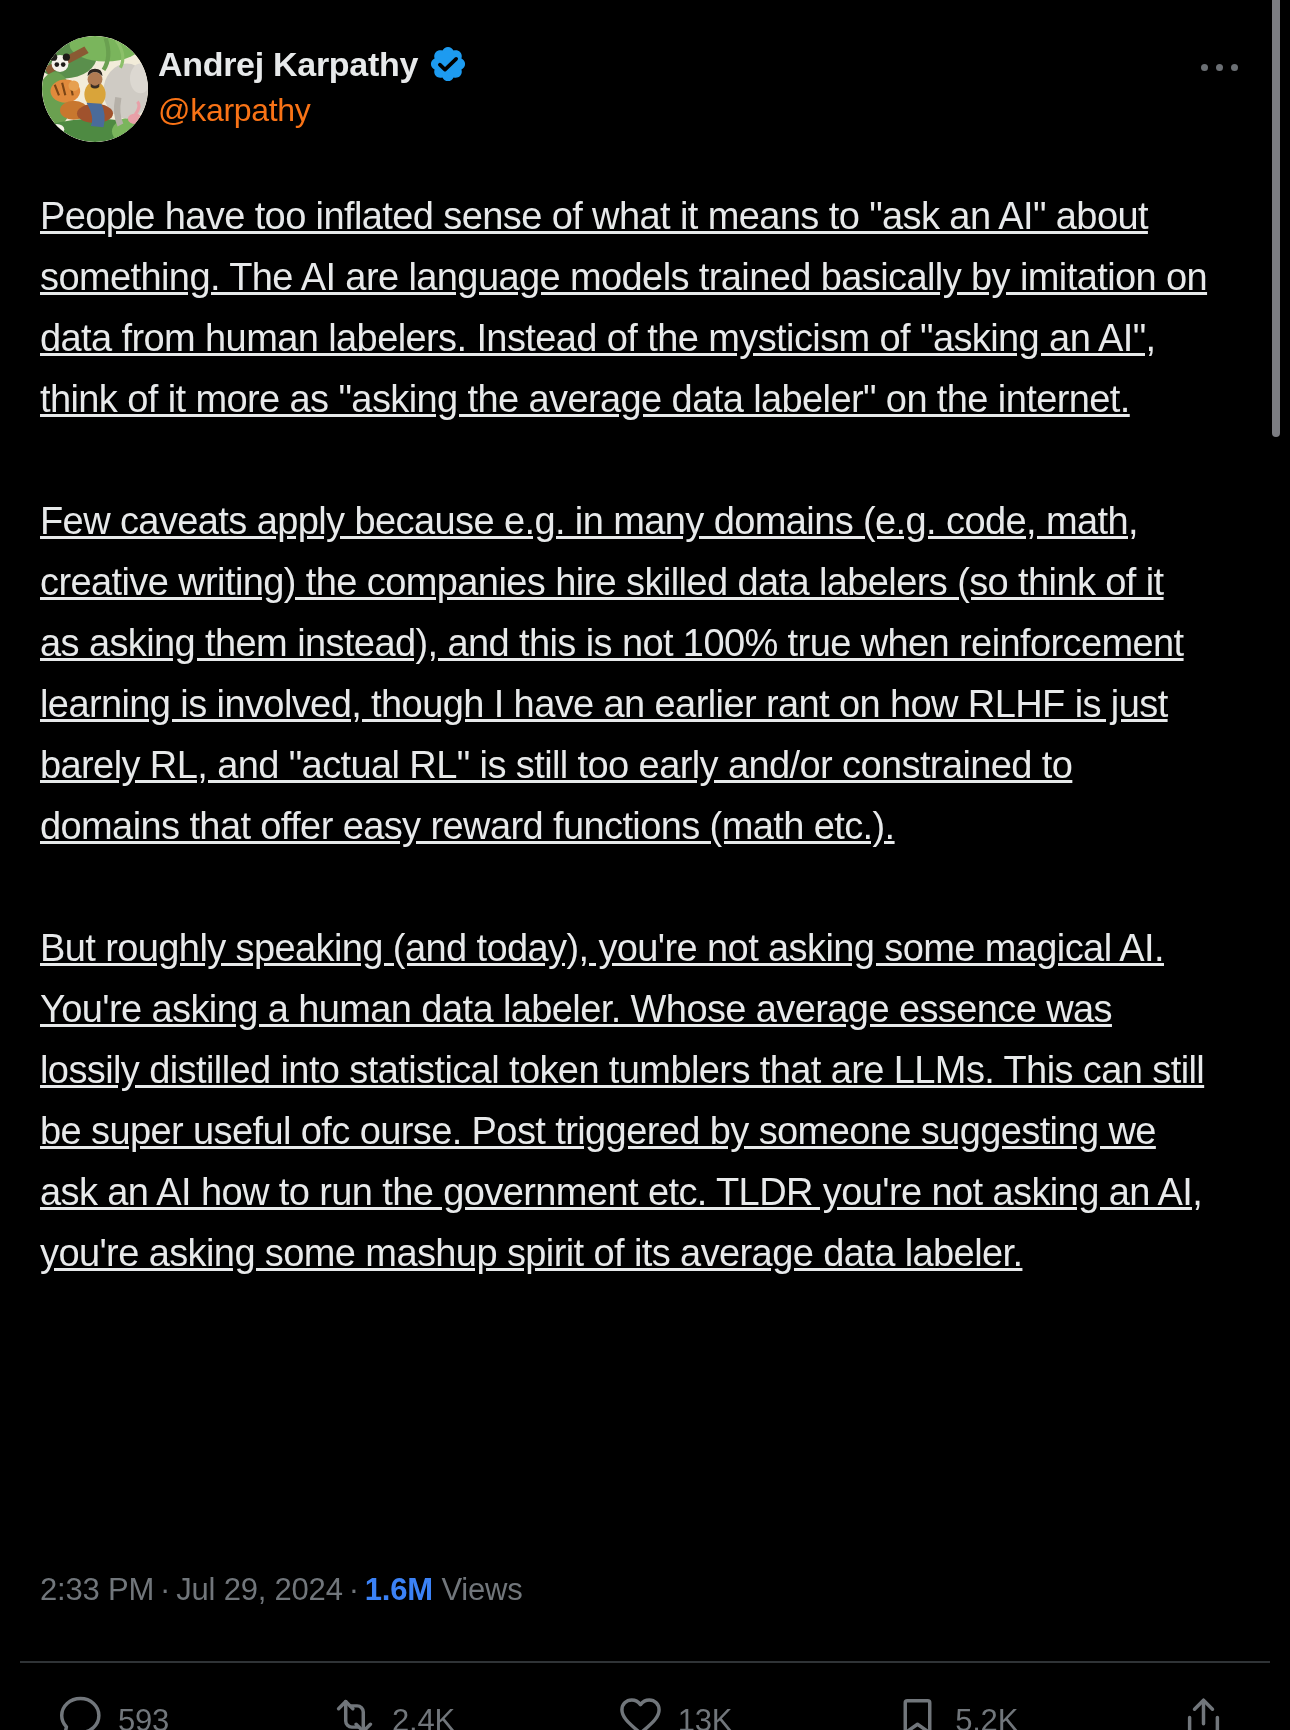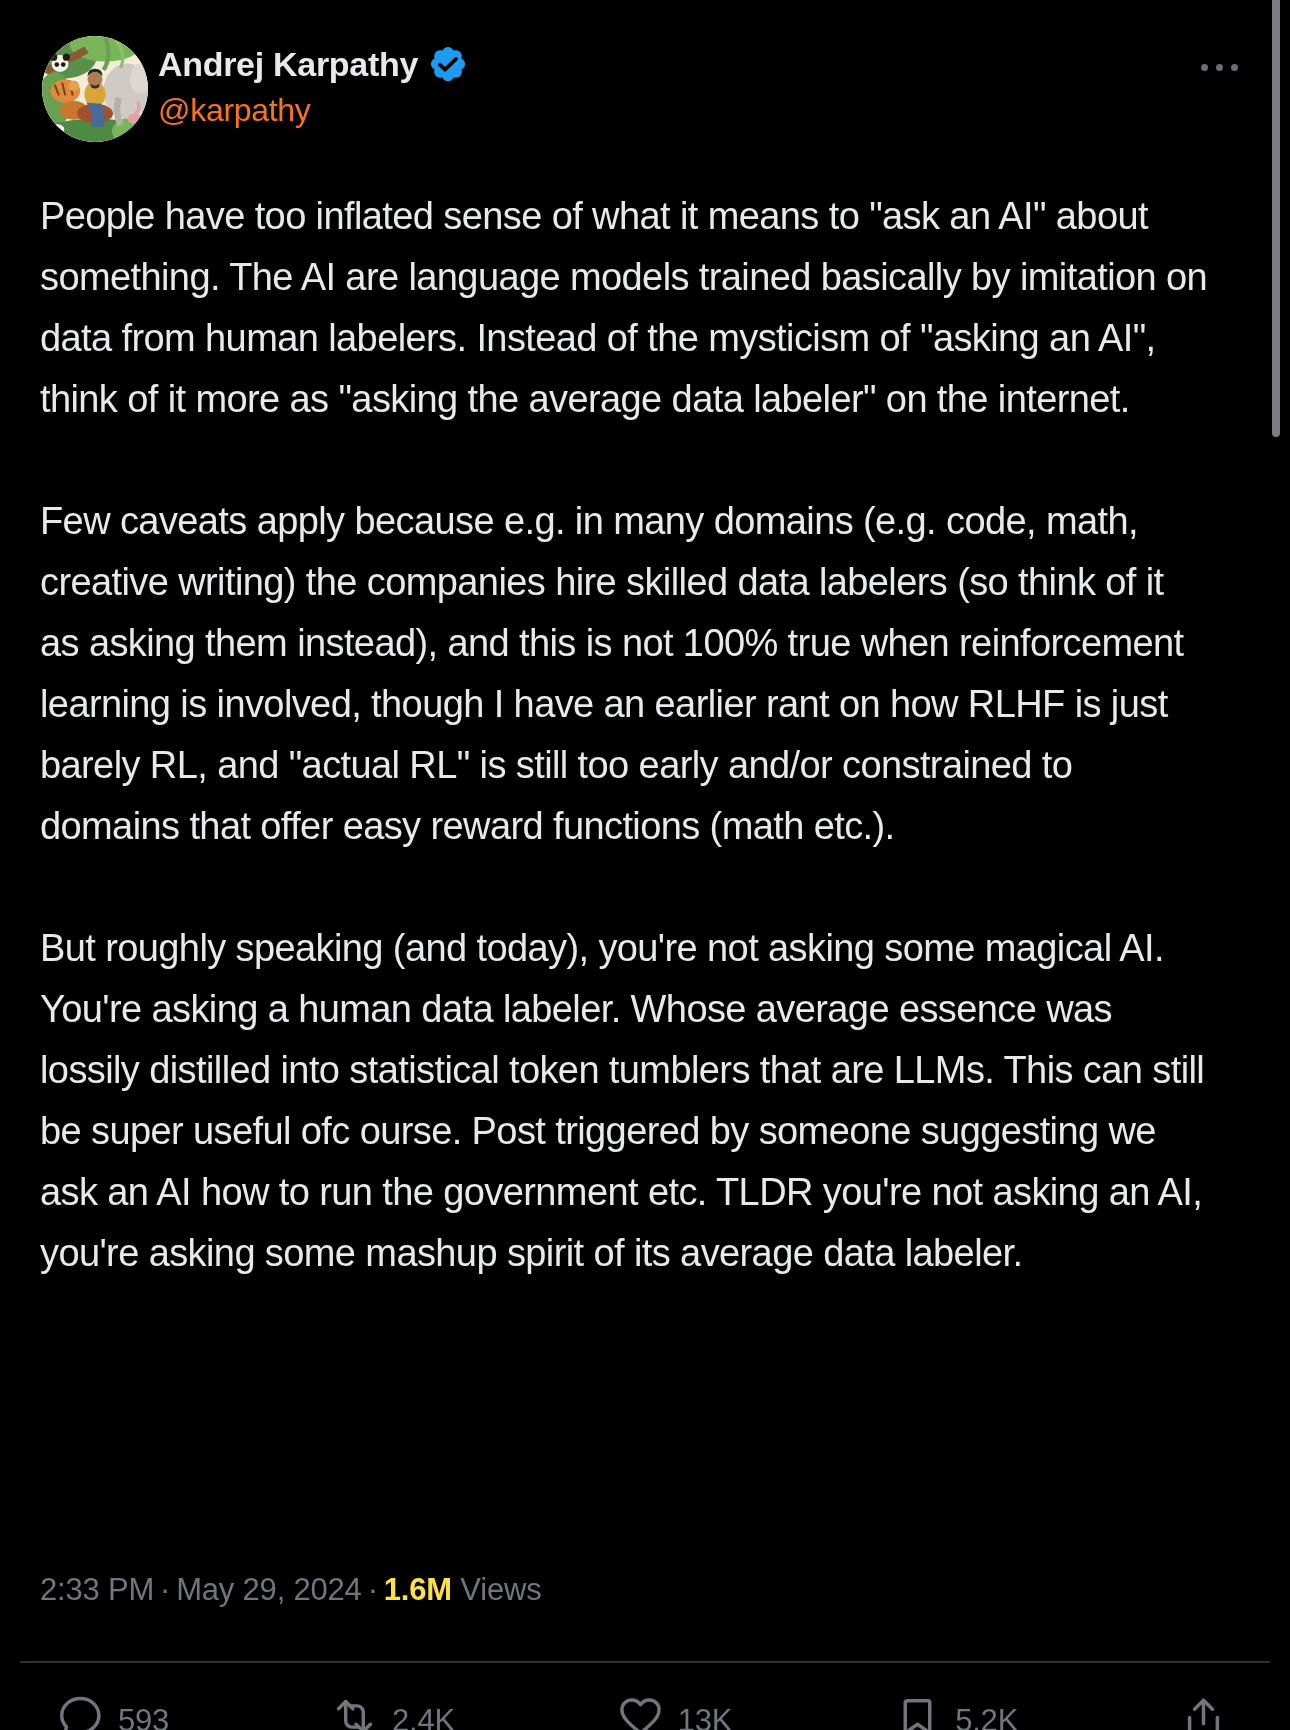--- a/index.html
+++ b/index.html
@@ -35,34 +35,34 @@
     font-size: 32px; color: #f97316; letter-spacing: -0.3px; cursor: pointer;
   }
   .more-btn {
     position: absolute; right: 46px; top: 58px;
     display: flex; gap: 8px; padding: 6px;
     background: none; border: none; cursor: pointer;
   }
   .more-btn .dot { width: 7px; height: 7px; border-radius: 50%; background: #6b6f74; }
 
   
-  .tweet-body { padding: 0 40px; margin-top: 36px; }
+  .tweet-body { padding: 0 40px; margin-top: 36px; text-decoration: underline; }
   .tweet-body p {
     margin: 0; width: 1170px;
     font-size: 38px; line-height: 61px; letter-spacing: -0.6px;
     color: #e7e9ea; font-weight: 400;
   }
   .tweet-body p + p { margin-top: 61px; }
 
   
   .meta-row {
     position: absolute; left: 40px; top: 1570px;
     font-size: 31px; line-height: 40px; color: #71767b; letter-spacing: -0.2px;
   }
-  .meta-row .views-count { color: #fde047; font-weight: 700; }
+  .meta-row .views-count { color: #3b82f6; font-weight: 700; }
   .meta-sep { padding: 0 6px; }
 
   .divider {
     position: absolute; left: 20px; right: 20px; top: 1661px;
     height: 2px; background: #2f3336;
   }
 
   .action-bar {
     position: absolute; left: 0; right: 0; top: 1692px;
     display: flex; justify-content: space-between;
@@ -151,21 +151,21 @@
     </button>
   </header>
 
   <div class="tweet-body">
     <p>People have too inflated sense of what it means to "ask an AI" about something. The AI are language models trained basically by imitation on data from human labelers. Instead of the mysticism of "asking an AI", think of it more as "asking the average data labeler" on the internet.</p>
     <p>Few caveats apply because e.g. in many domains (e.g. code, math, creative writing) the companies hire skilled data labelers (so think of it as asking them instead), and this is not 100% true when reinforcement learning is involved, though I have an earlier rant on how RLHF is just barely RL, and "actual RL" is still too early and/or constrained to domains that offer easy reward functions (math etc.).</p>
     <p>But roughly speaking (and today), you're not asking some magical AI. You're asking a human data labeler. Whose average essence was lossily distilled into statistical token tumblers that are LLMs. This can still be super useful ofc ourse. Post triggered by someone suggesting we ask an AI how to run the government etc. TLDR you're not asking an AI, you're asking some mashup spirit of its average data labeler.</p>
   </div>
 
   <div class="meta-row">
-    <span>2:33 PM</span><span class="meta-sep">·</span><span>May 29, 2024</span><span class="meta-sep">·</span><span class="views-count">1.6M</span> <span>Views</span>
+    <span>2:33 PM</span><span class="meta-sep">·</span><span>Jul 29, 2024</span><span class="meta-sep">·</span><span class="views-count">1.6M</span> <span>Views</span>
   </div>
 
   <div class="divider"></div>
 
   <div class="action-bar">
 
     <button class="action">
       <span class="icon">
         <svg viewBox="0 0 24 24" fill="none" stroke="currentColor" stroke-width="1.7" stroke-linecap="round" stroke-linejoin="round">
           <path d="M12 3.2c5 0 9 3.7 9 8.3s-4 8.3-9 8.3c-.9 0-1.8-.1-2.6-.3L4.2 21.4l.9-4.3c-1.4-1.5-2.3-3.4-2.3-5.6 0-4.6 4-8.3 9.2-8.3z"></path>

